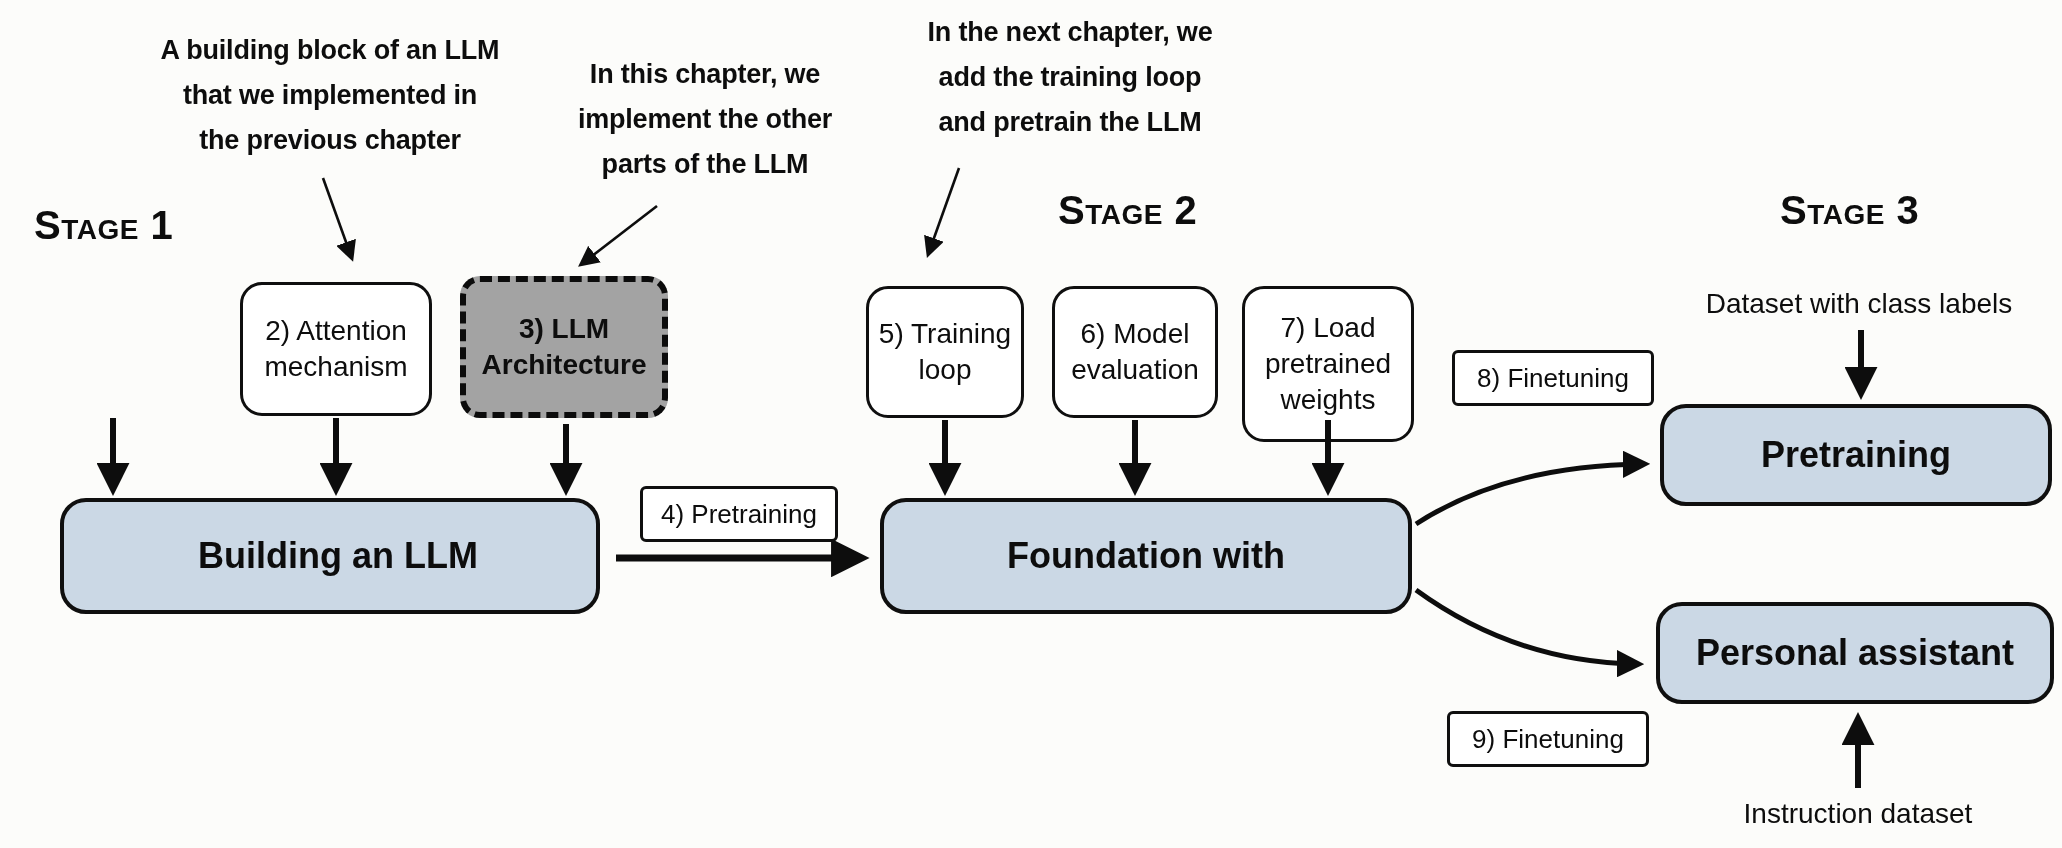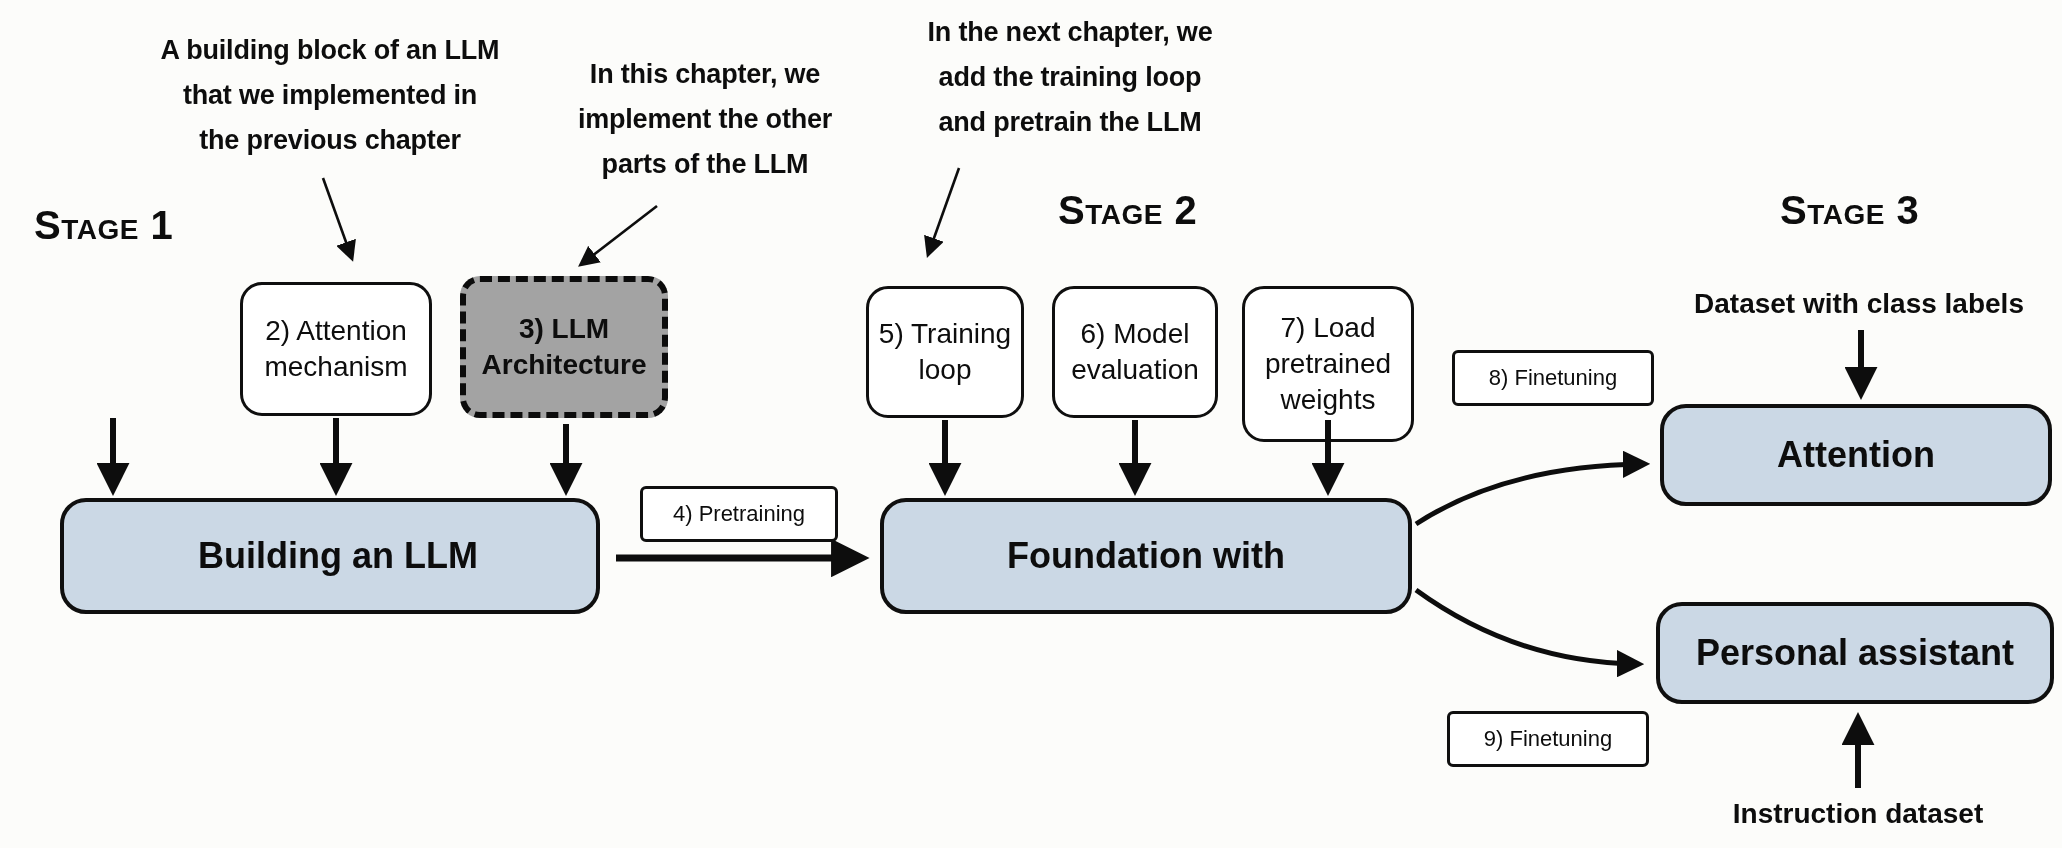--- a/index.html
+++ b/index.html
@@ -24,21 +24,21 @@
   .main-box{
     background:#cbd8e5;
     border-width:4.5px;
     border-radius:26px;
     font-weight:bold;
     font-size:36px;line-height:42px;
   }
   .pill{
     border-radius:6px;
     border-width:3px;
-    font-size:22px;
+    font-size:26px;
   }
   .dashed-box{
     border:6px dashed #0c0c0c;
     background:#a3a3a3;
     font-weight:bold;
     border-radius:20px;
   }
   .stage-label{
     position:absolute;
     font-weight:bold;
@@ -51,21 +51,20 @@
     position:absolute;
     font-weight:bold;
     font-size:27px;line-height:45px;
     text-align:center;white-space:pre-line;
     letter-spacing:-0.2px;
   }
   .io-label{
     position:absolute;
     font-size:28px;
     text-align:center;
-    font-weight:bold;
   }
   svg{position:absolute;left:0;top:0;}
 </style>
 </head>
 <body>
 
 <div id="diagram">
 
   <div class="stage-label" style="left:34px;top:203px;">Stage 1</div>
   <div class="stage-label" style="left:1058px;top:188px;">Stage 2</div>
@@ -94,21 +93,21 @@
 evaluation</div>
   <div class="box" style="left:1242px;top:286px;width:172px;height:156px;">7) Load
 pretrained
 weights</div>
 
   <div class="box pill" style="left:1452px;top:350px;width:202px;height:56px;">8) Finetuning</div>
   <div class="box pill" style="left:1447px;top:711px;width:202px;height:56px;">9) Finetuning</div>
 
   <div class="box main-box" style="left:60px;top:498px;width:540px;height:116px;padding-left:16px;">Building an LLM</div>
   <div class="box main-box" style="left:880px;top:498px;width:532px;height:116px;">Foundation with</div>
-  <div class="box main-box" style="left:1660px;top:404px;width:392px;height:102px;">Attention</div>
+  <div class="box main-box" style="left:1660px;top:404px;width:392px;height:102px;">Pretraining</div>
   <div class="box main-box" style="left:1656px;top:602px;width:398px;height:102px;">Personal assistant</div>
 
   <div class="io-label" style="left:1659px;top:288px;width:400px;">Dataset with class labels</div>
   <div class="io-label" style="left:1658px;top:798px;width:400px;">Instruction dataset</div>
 
   <svg width="2062" height="848" viewBox="0 0 2062 848">
     <defs>
       <marker id="ah" viewBox="0 0 10 10" refX="7" refY="5" markerWidth="5.5" markerHeight="5.5" orient="auto" markerUnits="strokeWidth">
         <path d="M0,0 L10,5 L0,10 z" fill="#0d0d0d"></path>
       </marker>

